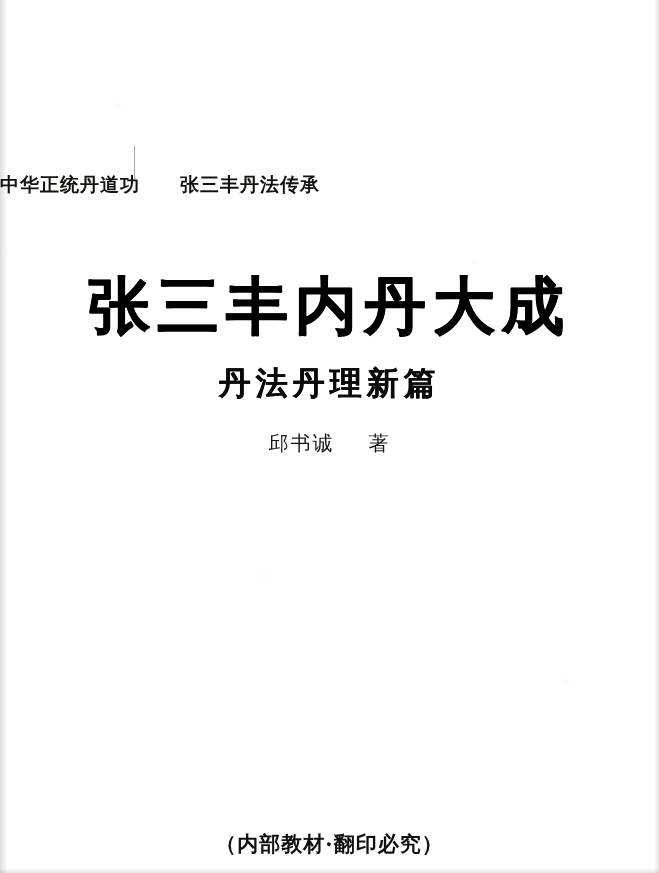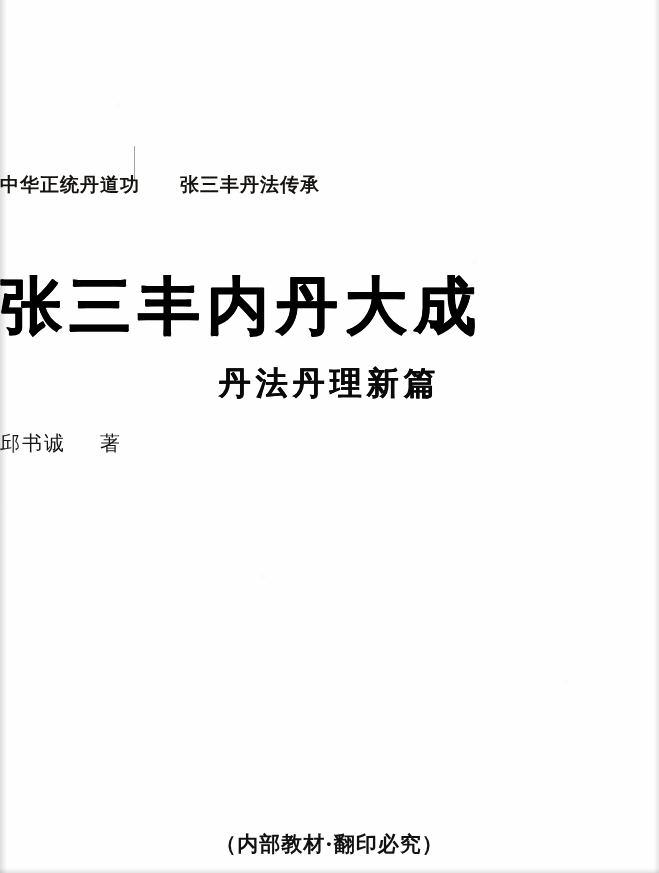--- a/index.html
+++ b/index.html
@@ -88,21 +88,21 @@
     height: 34px;
     background: rgba(0,0,0,0.35);
   }
 
   
   .main-title {
     position: absolute;
     top: 272px;
     left: 0;
     width: 659px;
-    text-align: left;
+    text-align: center;
     font-family: "DejaVu Serif", serif;
     font-weight: bold;
     font-size: 62px;
     line-height: 68px;
     letter-spacing: 7px;
     color: #000000;
     text-shadow: 0.6px 0 0 #000, -0.6px 0 0 #000, 0 0.6px 0 #000;
     white-space: nowrap;
   }
 
@@ -121,20 +121,21 @@
     text-shadow: 0.4px 0 0 #000;
     white-space: nowrap;
   }
 
   
   .author-line {
     position: absolute;
     top: 430px;
     left: 0;
     width: 659px;
+    text-align: center;
     font-family: "DejaVu Serif", serif;
     font-size: 20px;
     letter-spacing: 2px;
     color: #161616;
     white-space: nowrap;
   }
   .author-line .role-gap {
     display: inline-block;
     width: 34px;
   }

